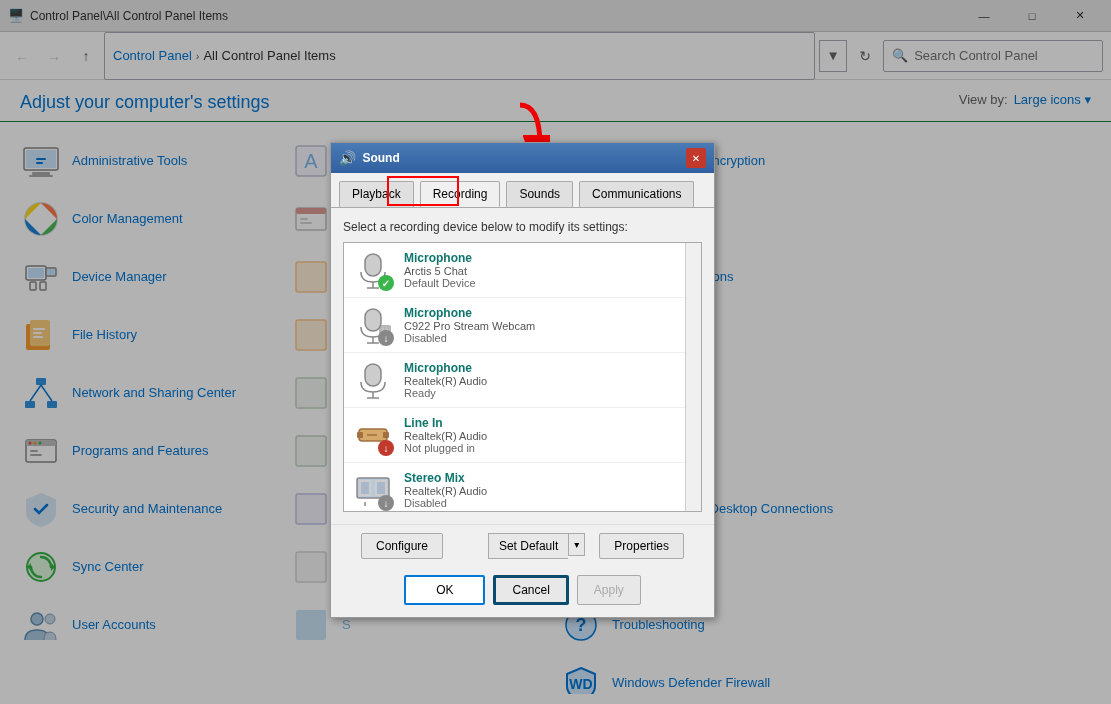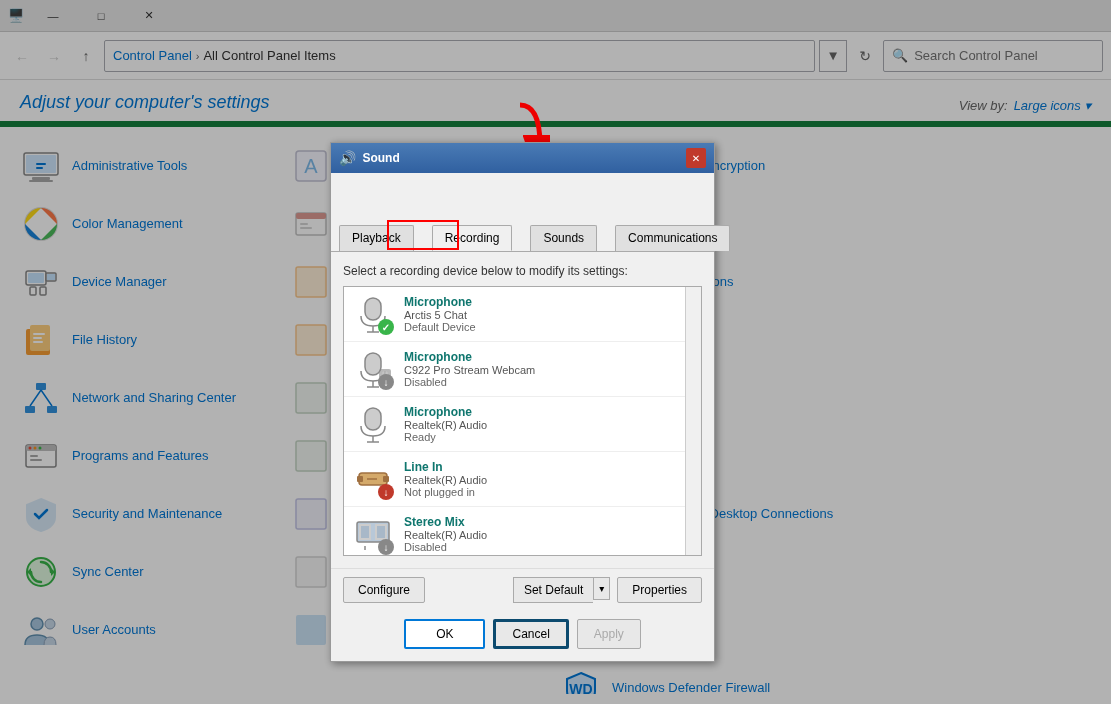--- a/index.html
+++ b/index.html
@@ -34,21 +34,21 @@
       border-bottom: 1px solid #ddd;
       gap: 4px;
     }
     .nav-btn {
       width: 28px; height: 28px; border: none; background: transparent;
       cursor: pointer; border-radius: 2px; color: #666; font-size: 14px;
       display: flex; align-items: center; justify-content: center;
     }
     .nav-btn.disabled { color: #ccc; cursor: default; }
     .breadcrumb-area {
-      flex: 1; height: 32px; border: 1px solid #abadb3;
+      flex: 1; height: 48px; border: 1px solid #abadb3;
       background: white; display: flex; align-items: center;
       padding: 0 8px; border-radius: 2px; gap: 4px;
     }
     .breadcrumb-item { color: #0078d7; cursor: pointer; font-size: 13px; }
     .breadcrumb-sep { color: #666; font-size: 11px; }
     .breadcrumb-current { color: #333; font-size: 13px; }
     .dropdown-btn {
       width: 28px; height: 32px; border: 1px solid #abadb3;
       background: white; cursor: pointer; color: #666;
       display: flex; align-items: center; justify-content: center;
@@ -70,24 +70,23 @@
     
     .main-content {
       display: flex;
       flex-direction: column;
       height: calc(704px - 32px - 48px);
       background: white;
     }
     .view-header {
       padding: 12px 20px 8px;
       display: flex;
-      align-items: flex-end;
+      align-items: flex-start;
       justify-content: space-between;
-      border-bottom: 6px solid #15803d;
-      font-style: italic;
+      border-bottom: 1px solid #15803d;
     }
     .view-title { font-size: 18px; color: #0078d7; font-weight: 300; }
     .view-by { display: flex; align-items: center; gap: 6px; font-size: 13px; color: #666; }
     .view-by-link { color: #0078d7; cursor: pointer; text-decoration: none; }
     .cp-item {
       display: flex;
       align-items: center;
       gap: 10px;
       padding: 8px 10px;
       cursor: pointer;
@@ -144,25 +143,24 @@
       width: 20px; height: 20px; background: #c0392b;
       border: none; cursor: pointer; color: white; font-size: 10px;
       display: flex; align-items: center; justify-content: center;
       border-radius: 2px;
     }
 
     
     .dialog-tabs {
       background: #f0f0f0;
       display: flex;
-      gap: 16px;
+      gap: 4px;
       padding: 8px 8px 0;
       border-bottom: 1px solid #aaa;
       position: relative;
-      margin-top: 44px;
     }
     .dialog-tab {
       padding: 5px 12px;
       border: 1px solid #aaa;
       background: #e0e0e0;
       cursor: pointer;
       font-size: 12px;
       margin-right: 2px;
       border-bottom: none;
       border-radius: 2px 2px 0 0;
@@ -232,22 +230,22 @@
     .badge-gray { background: #888; color: white; }
     .badge-red { background: #c0392b; color: white; }
     .device-info { flex: 1; }
     .device-name { font-size: 12px; font-weight: 600; color: #0f766e; }
     .device-sub { font-size: 11px; color: #555; }
     .device-status-text { font-size: 11px; color: #666; }
 
     
     .dialog-buttons {
       display: flex;
-      gap: 7px;
-      padding: 8px 12px;
+      gap: 14px;
+      padding: 8px 30px;
       align-items: center;
       border-top: 1px solid #ddd;
     }
     .btn {
       padding: 5px 14px;
       border: 1px solid #aaa;
       background: #e8e8e8;
       cursor: pointer;
       font-size: 12px;
       border-radius: 2px;
@@ -307,20 +305,21 @@
     }
 
     
     .col-middle .cp-item-label { color: #0078d7; }
   </style>
 </head>
 <body>
 
 <div class="title-bar">
   <span class="title-bar-icon">🖥️</span>
+  <span class="title-bar-text">Control Panel\All Control Panel Items</span>
   <div class="title-bar-buttons">
     <button class="title-btn">—</button>
     <button class="title-btn">□</button>
     <button class="title-btn close">✕</button>
   </div>
 </div>
 
 <div class="address-bar">
   <button class="nav-btn disabled">←</button>
   <button class="nav-btn disabled">→</button>

